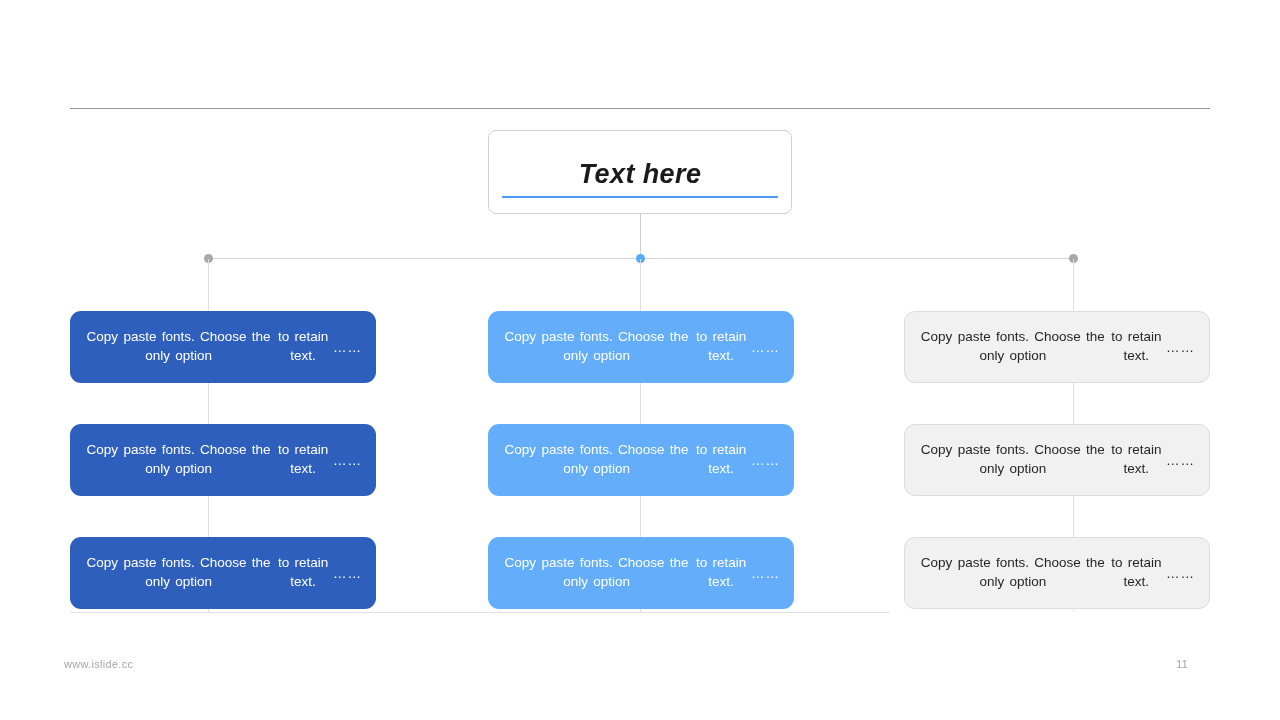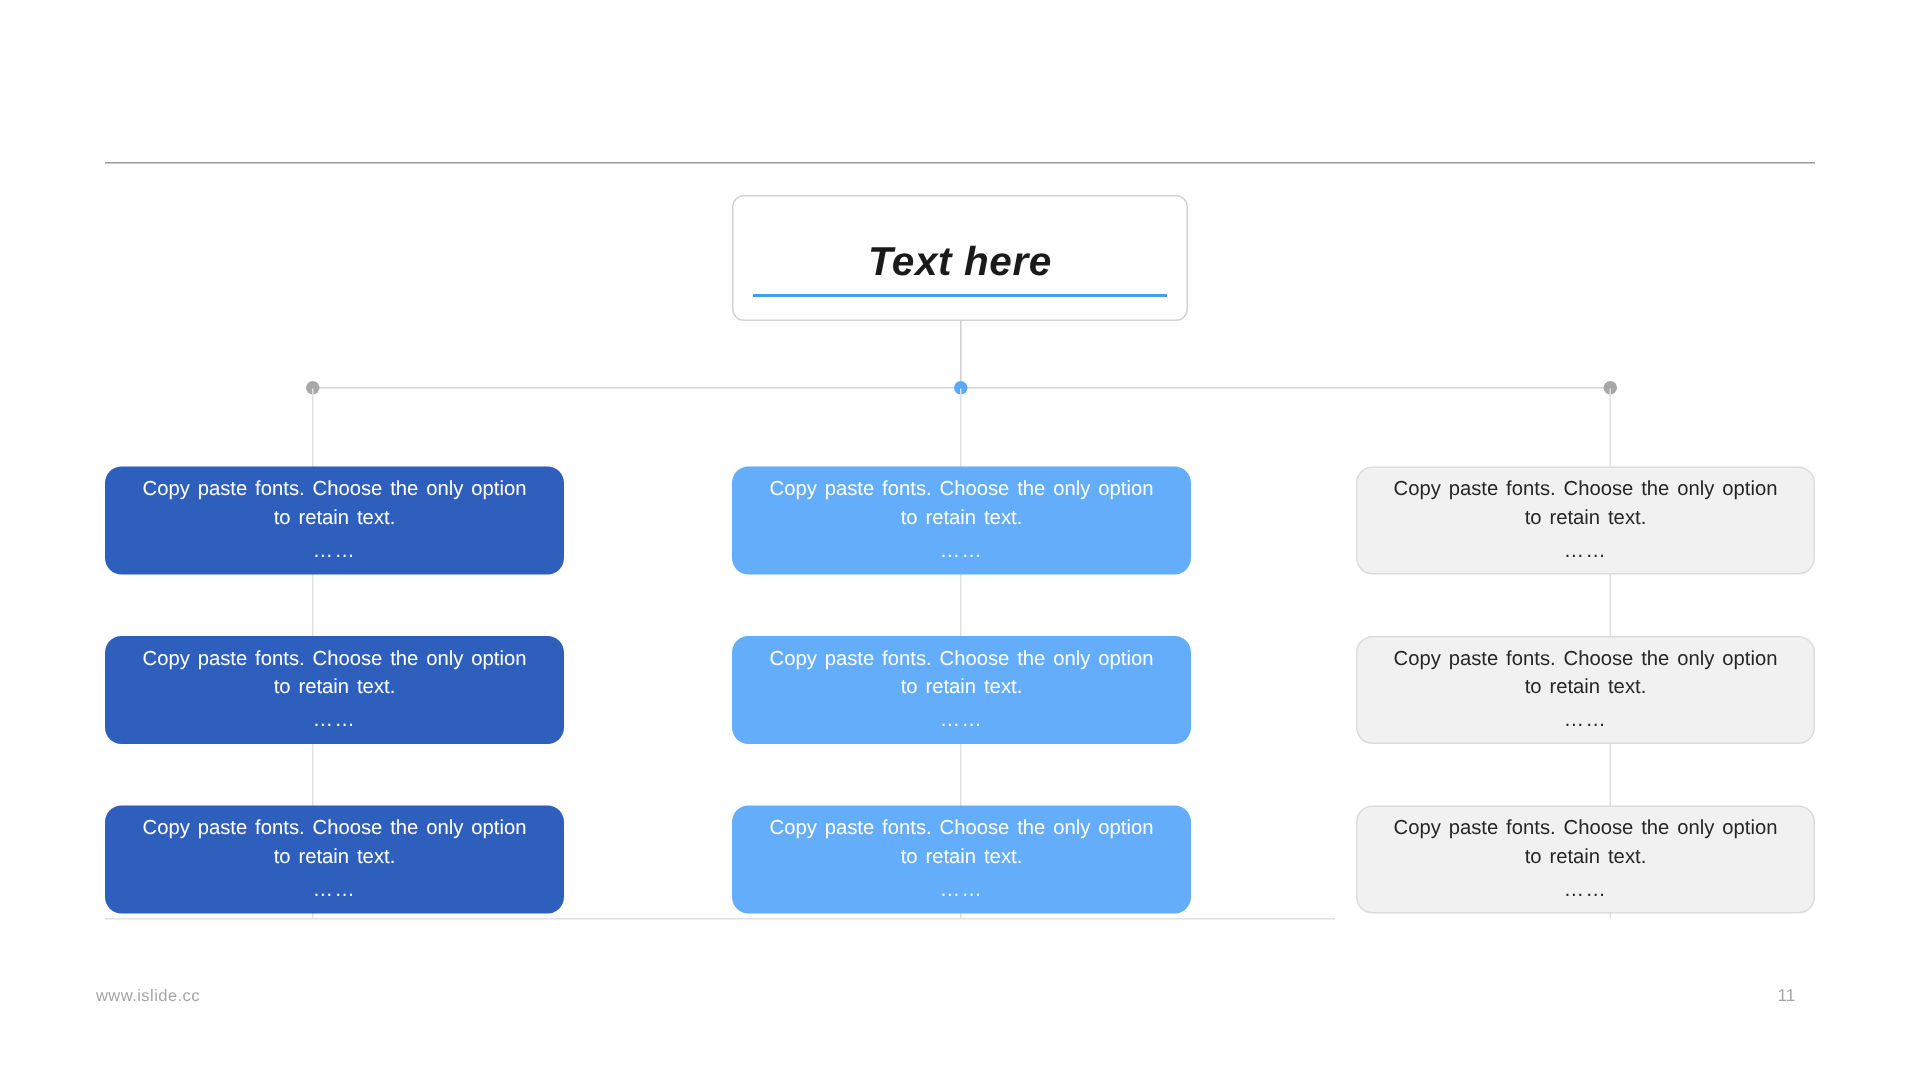--- a/index.html
+++ b/index.html
@@ -120,21 +120,21 @@
     width: 1280px;
     height: 720px;
   }
   .card {
     position: absolute;
     width: 306px;
     height: 72px;
     border-radius: 11px;
     box-sizing: border-box;
     display: flex;
-    flex-direction: column;
+    flex-direction: row;
     align-items: center;
     justify-content: center;
     padding: 6px 14px 8px 14px;
   }
   .card .line {
     font-size: 13.5px;
     line-height: 19px;
     text-align: center;
     word-spacing: 1.5px;
   }
@@ -177,21 +177,21 @@
     top: 658px;
     font-size: 11px;
     color: #a6a6a6;
     letter-spacing: 0.3px;
   }
   .footer-page {
     position: absolute;
     left: 1176px;
     top: 658px;
     width: 30px;
-    text-align: center;
+    text-align: left;
     font-size: 11.5px;
     color: #a6a6a6;
   }
 </style>
 </head>
 <body>
 
 <div class="slide">
 
   <div class="top-rule"></div>

